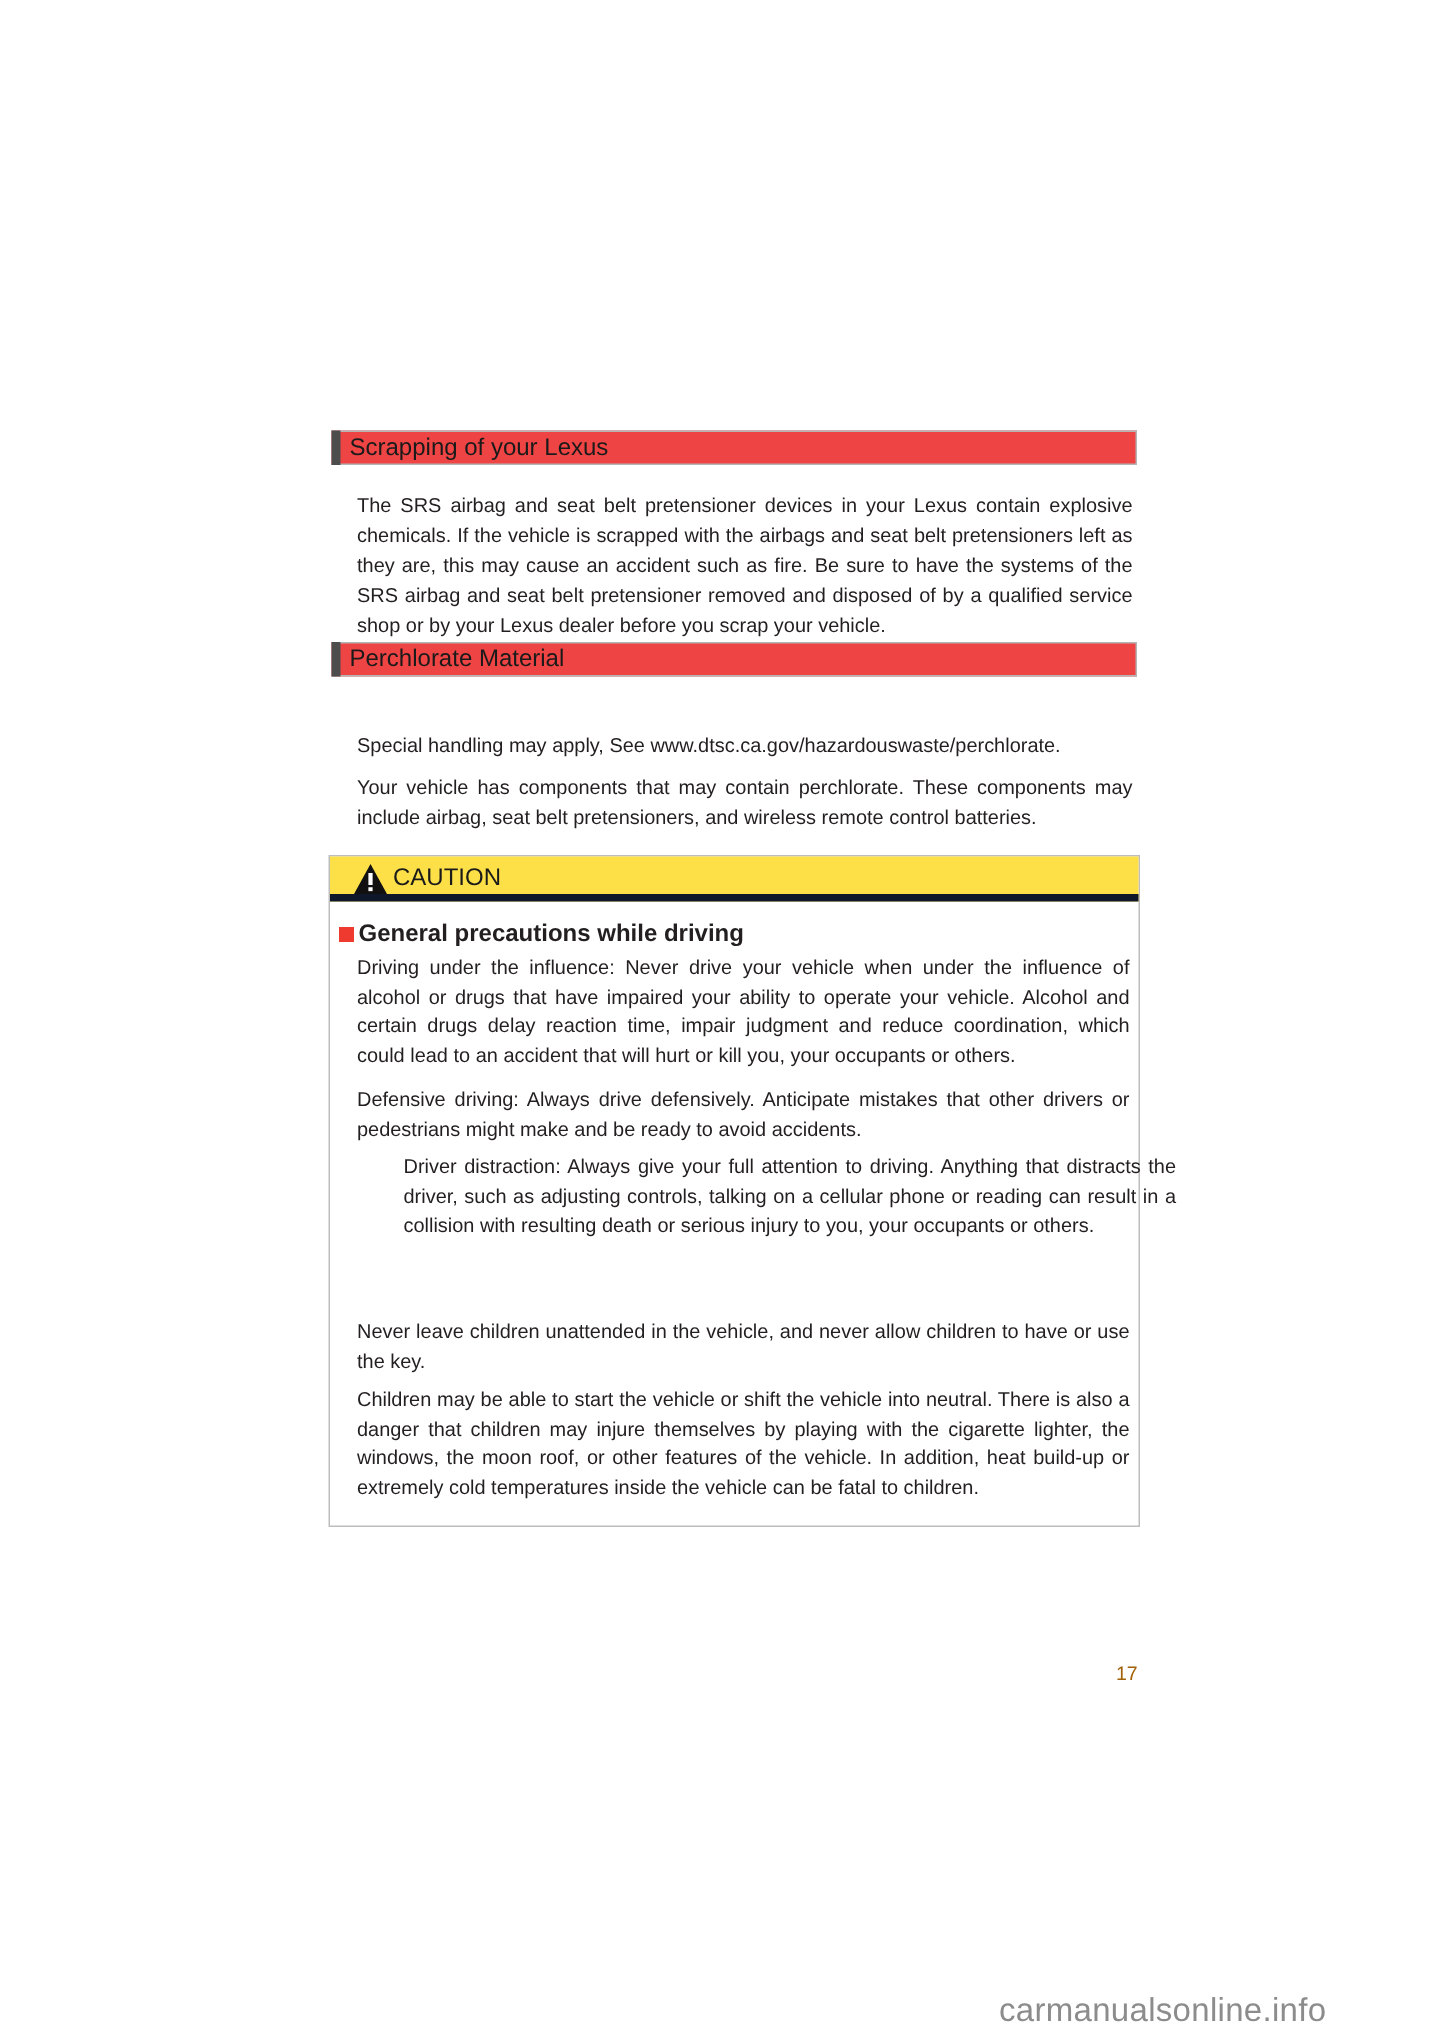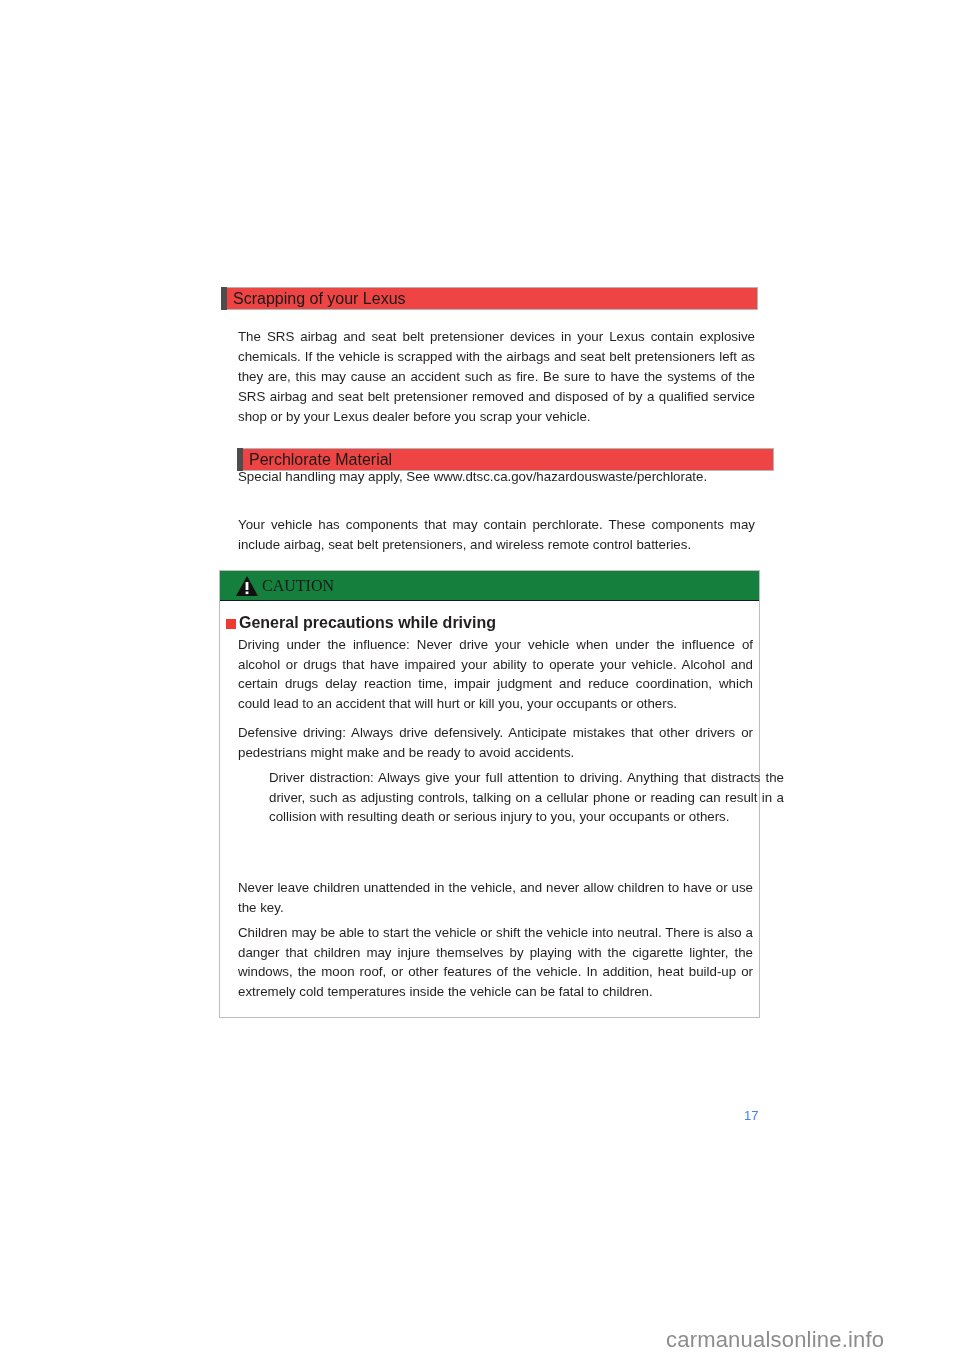--- a/index.html
+++ b/index.html
@@ -19,57 +19,57 @@
     }
     .para {
       position: absolute; left: 238px; width: 517px; font-size: 13.3px; line-height: 20px;
       text-align: justify; color: #231f20; margin: 0;
     }
     .caution-box {
       position: absolute; left: 219px; top: 570px; width: 541px; height: 448px;
       border: 1px solid #bdbdbd; box-sizing: border-box; background: #fff;
     }
     .caution-head {
-      position: absolute; left: 0; top: 0; width: 100%; height: 30px; background: #15803d;
-      border-bottom: 1px solid #0f172a; box-sizing: border-box; font-family: Liberation Serif, serif;
+      position: absolute; left: 0; top: 0; width: 100%; height: 30px; background: #fde047;
+      border-bottom: 5px solid #0f172a; box-sizing: border-box;
     }
     .caution-head .warn-icon { position: absolute; left: 16px; top: 5px; width: 22px; height: 20px; }
     .caution-head .caution-label {
       position: absolute; left: 42px; top: 5px; font-size: 16px; line-height: 20px; color: #1a1a1a;
     }
     .sub-head {
       position: absolute; left: 6px; font-size: 16px; font-weight: bold; line-height: 18px; color: #231f20;
     }
     .sub-head .sq {
       display: inline-block; width: 10px; height: 10px; background: #ee3a2f; margin-right: 3px;
       vertical-align: -1px;
     }
     .cpara {
       position: absolute; left: 18px; width: 515px; font-size: 13.3px; line-height: 19.5px;
       text-align: justify; margin: 0; color: #231f20;
     }
-    .page-number { position: absolute; left: 744px; top: 1108px; font-size: 13px; color: #3b82f6; text-align: center; }
+    .page-number { position: absolute; left: 744px; top: 1108px; font-size: 13px; color: #a16207; text-align: center; }
     .watermark {
       position: absolute; left: 666px; top: 1327px; font-size: 22px; color: #8c8c8c; letter-spacing: 0.2px;
     }
   </style>
 </head>
 <body>
 
 <div class="section-header" style="top:287px;">
   <div class="bar"></div>
   <div class="title">Scrapping of your Lexus</div>
 </div>
 <p class="para" style="top:327px;">The SRS airbag and seat belt pretensioner devices in your Lexus contain explosive chemicals. If the vehicle is scrapped with the airbags and seat belt pretensioners left as they are, this may cause an accident such as fire. Be sure to have the systems of the SRS airbag and seat belt pretensioner removed and disposed of by a qualified service shop or by your Lexus dealer before you scrap your vehicle.</p>
 
-<div class="section-header" style="top:448px;margin-left:16px;">
+<div class="section-header" style="top:428px;">
   <div class="bar"></div>
   <div class="title">Perchlorate Material</div>
 </div>
-<p class="para" style="top:467px;">Special handling may apply, See www.dtsc.ca.gov/hazardouswaste/perchlorate.</p>
+<p class="para" style="top:487px;">Special handling may apply, See www.dtsc.ca.gov/hazardouswaste/perchlorate.</p>
 <p class="para" style="top:515px;">Your vehicle has components that may contain perchlorate. These components may include airbag, seat belt pretensioners, and wireless remote control batteries.</p>
 
 <div class="caution-box">
   <div class="caution-head">
     <svg class="warn-icon" viewBox="0 0 22 20">
       <polygon points="11,0 22,20 0,20" fill="#111"></polygon>
       <rect x="9.6" y="6" width="2.8" height="8" fill="#fff"></rect>
       <rect x="9.6" y="15.5" width="2.8" height="2.6" fill="#fff"></rect>
     </svg>
     <div class="caution-label">CAUTION</div>

